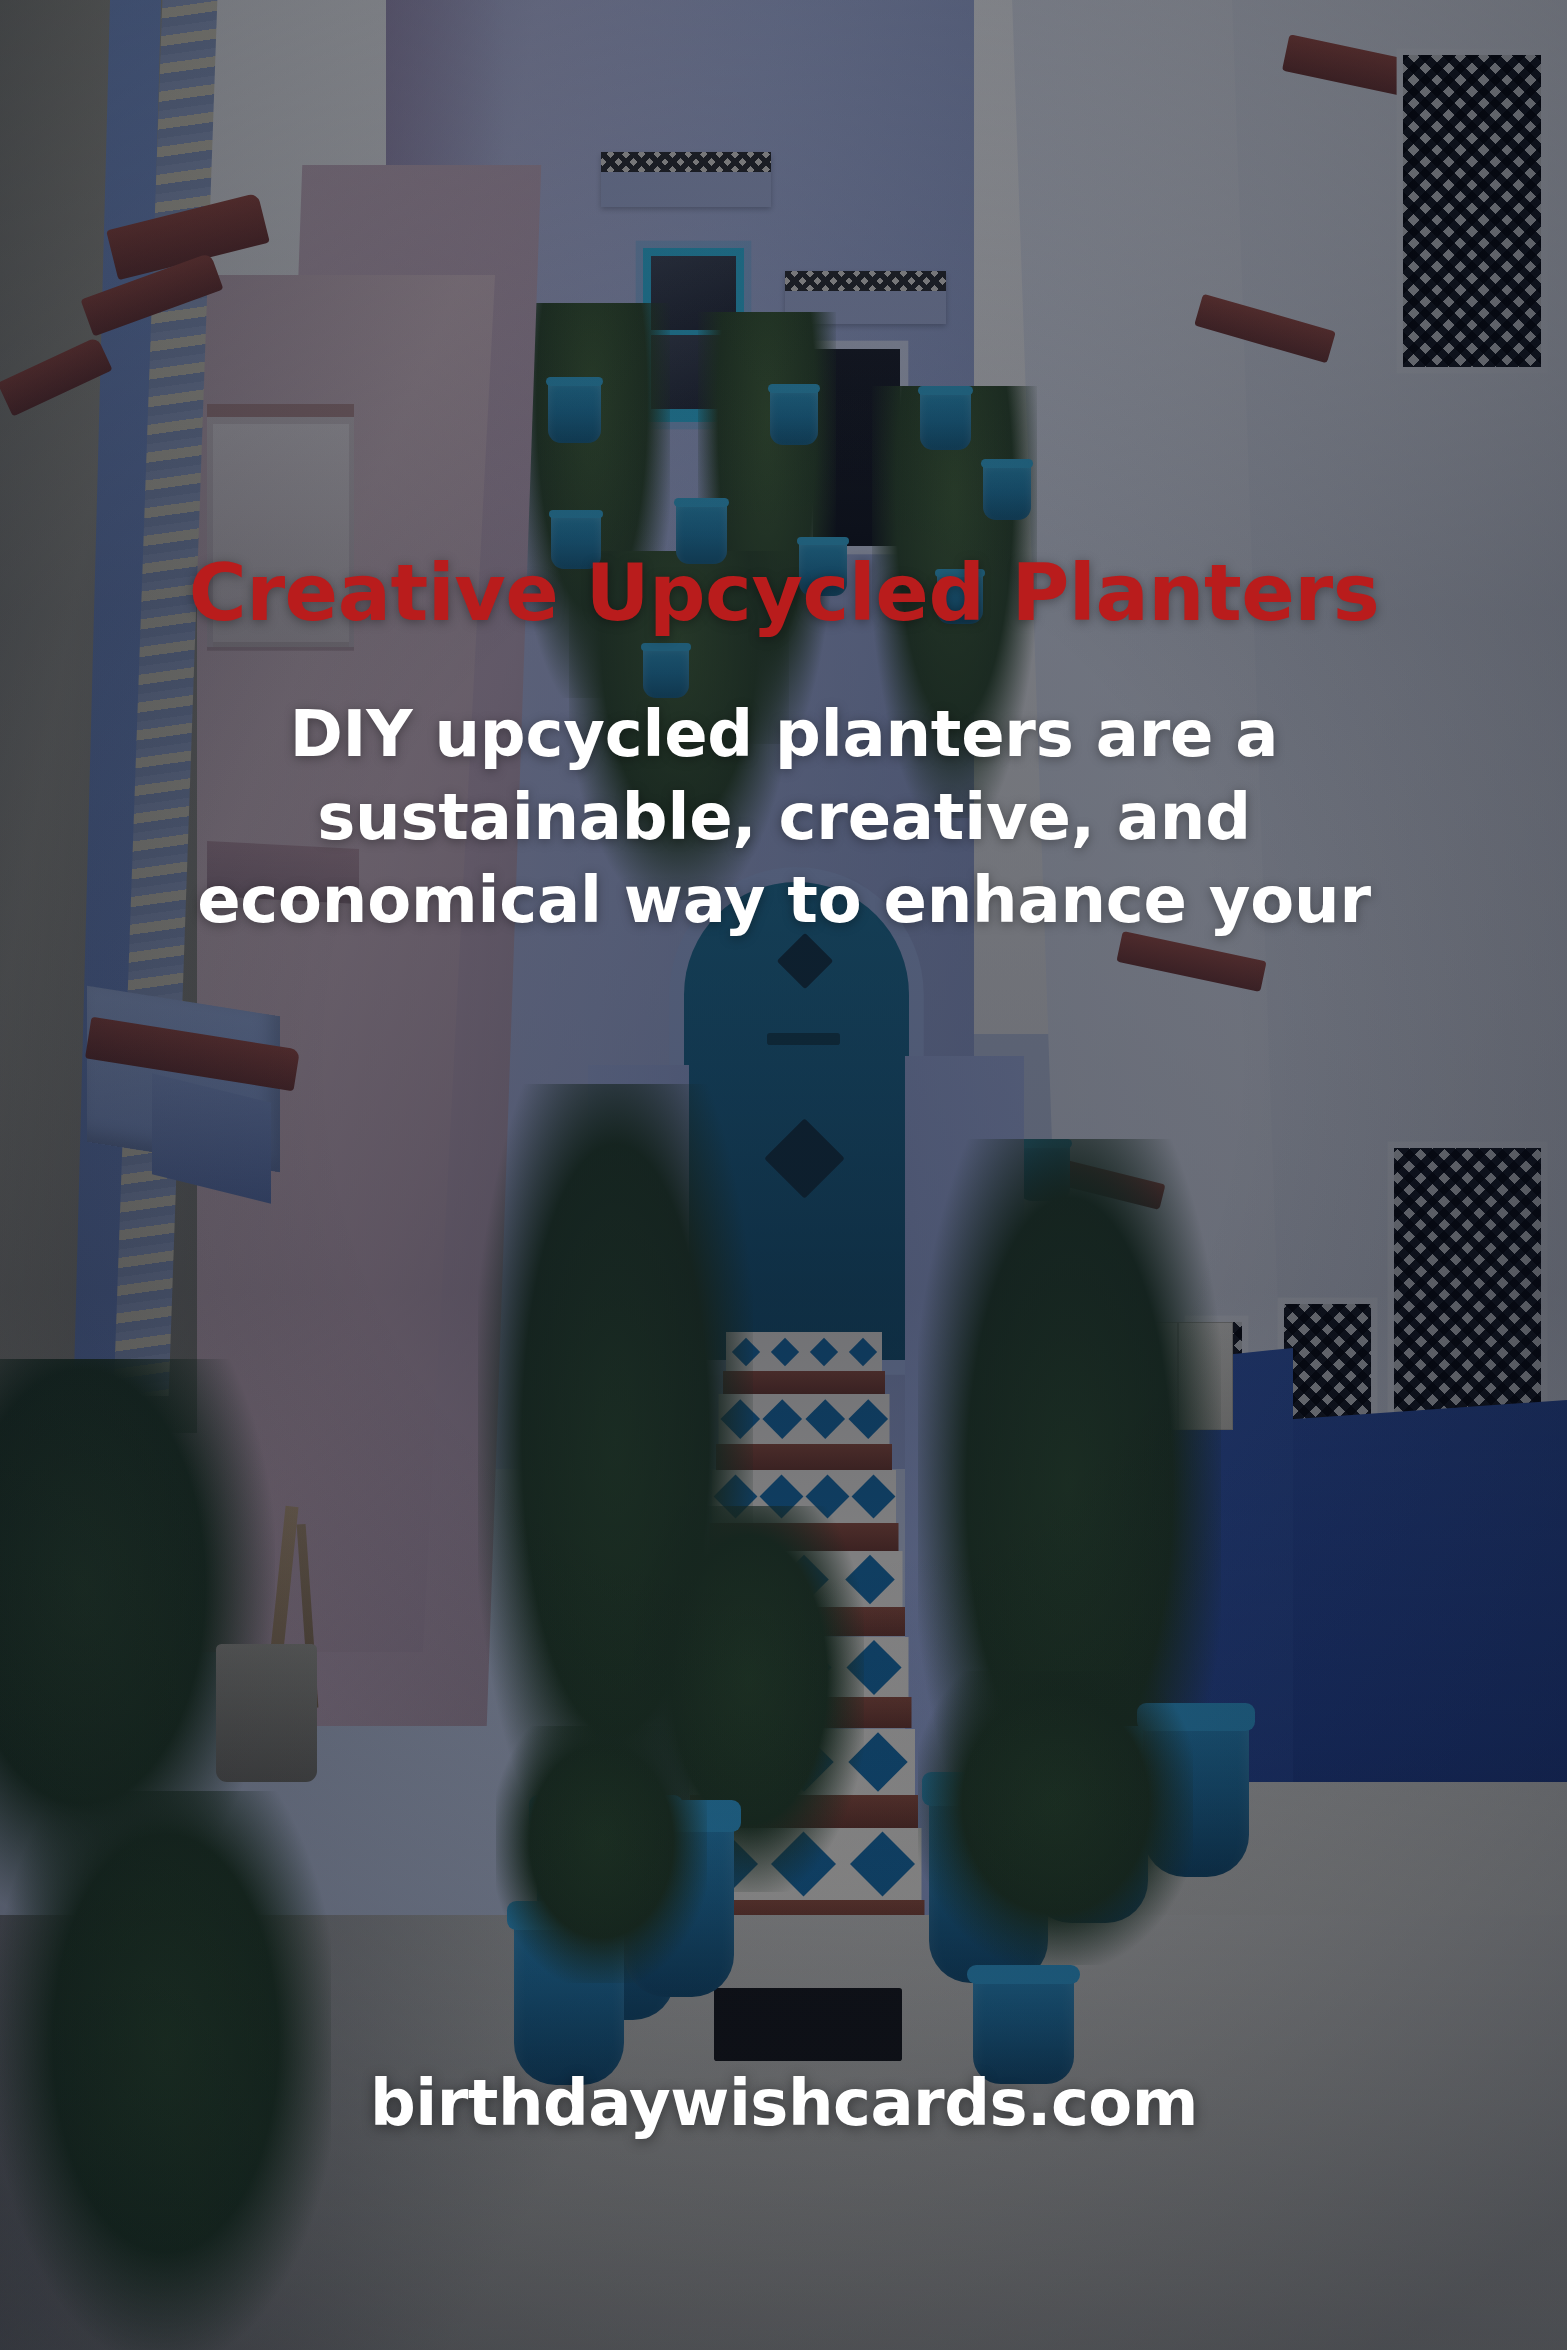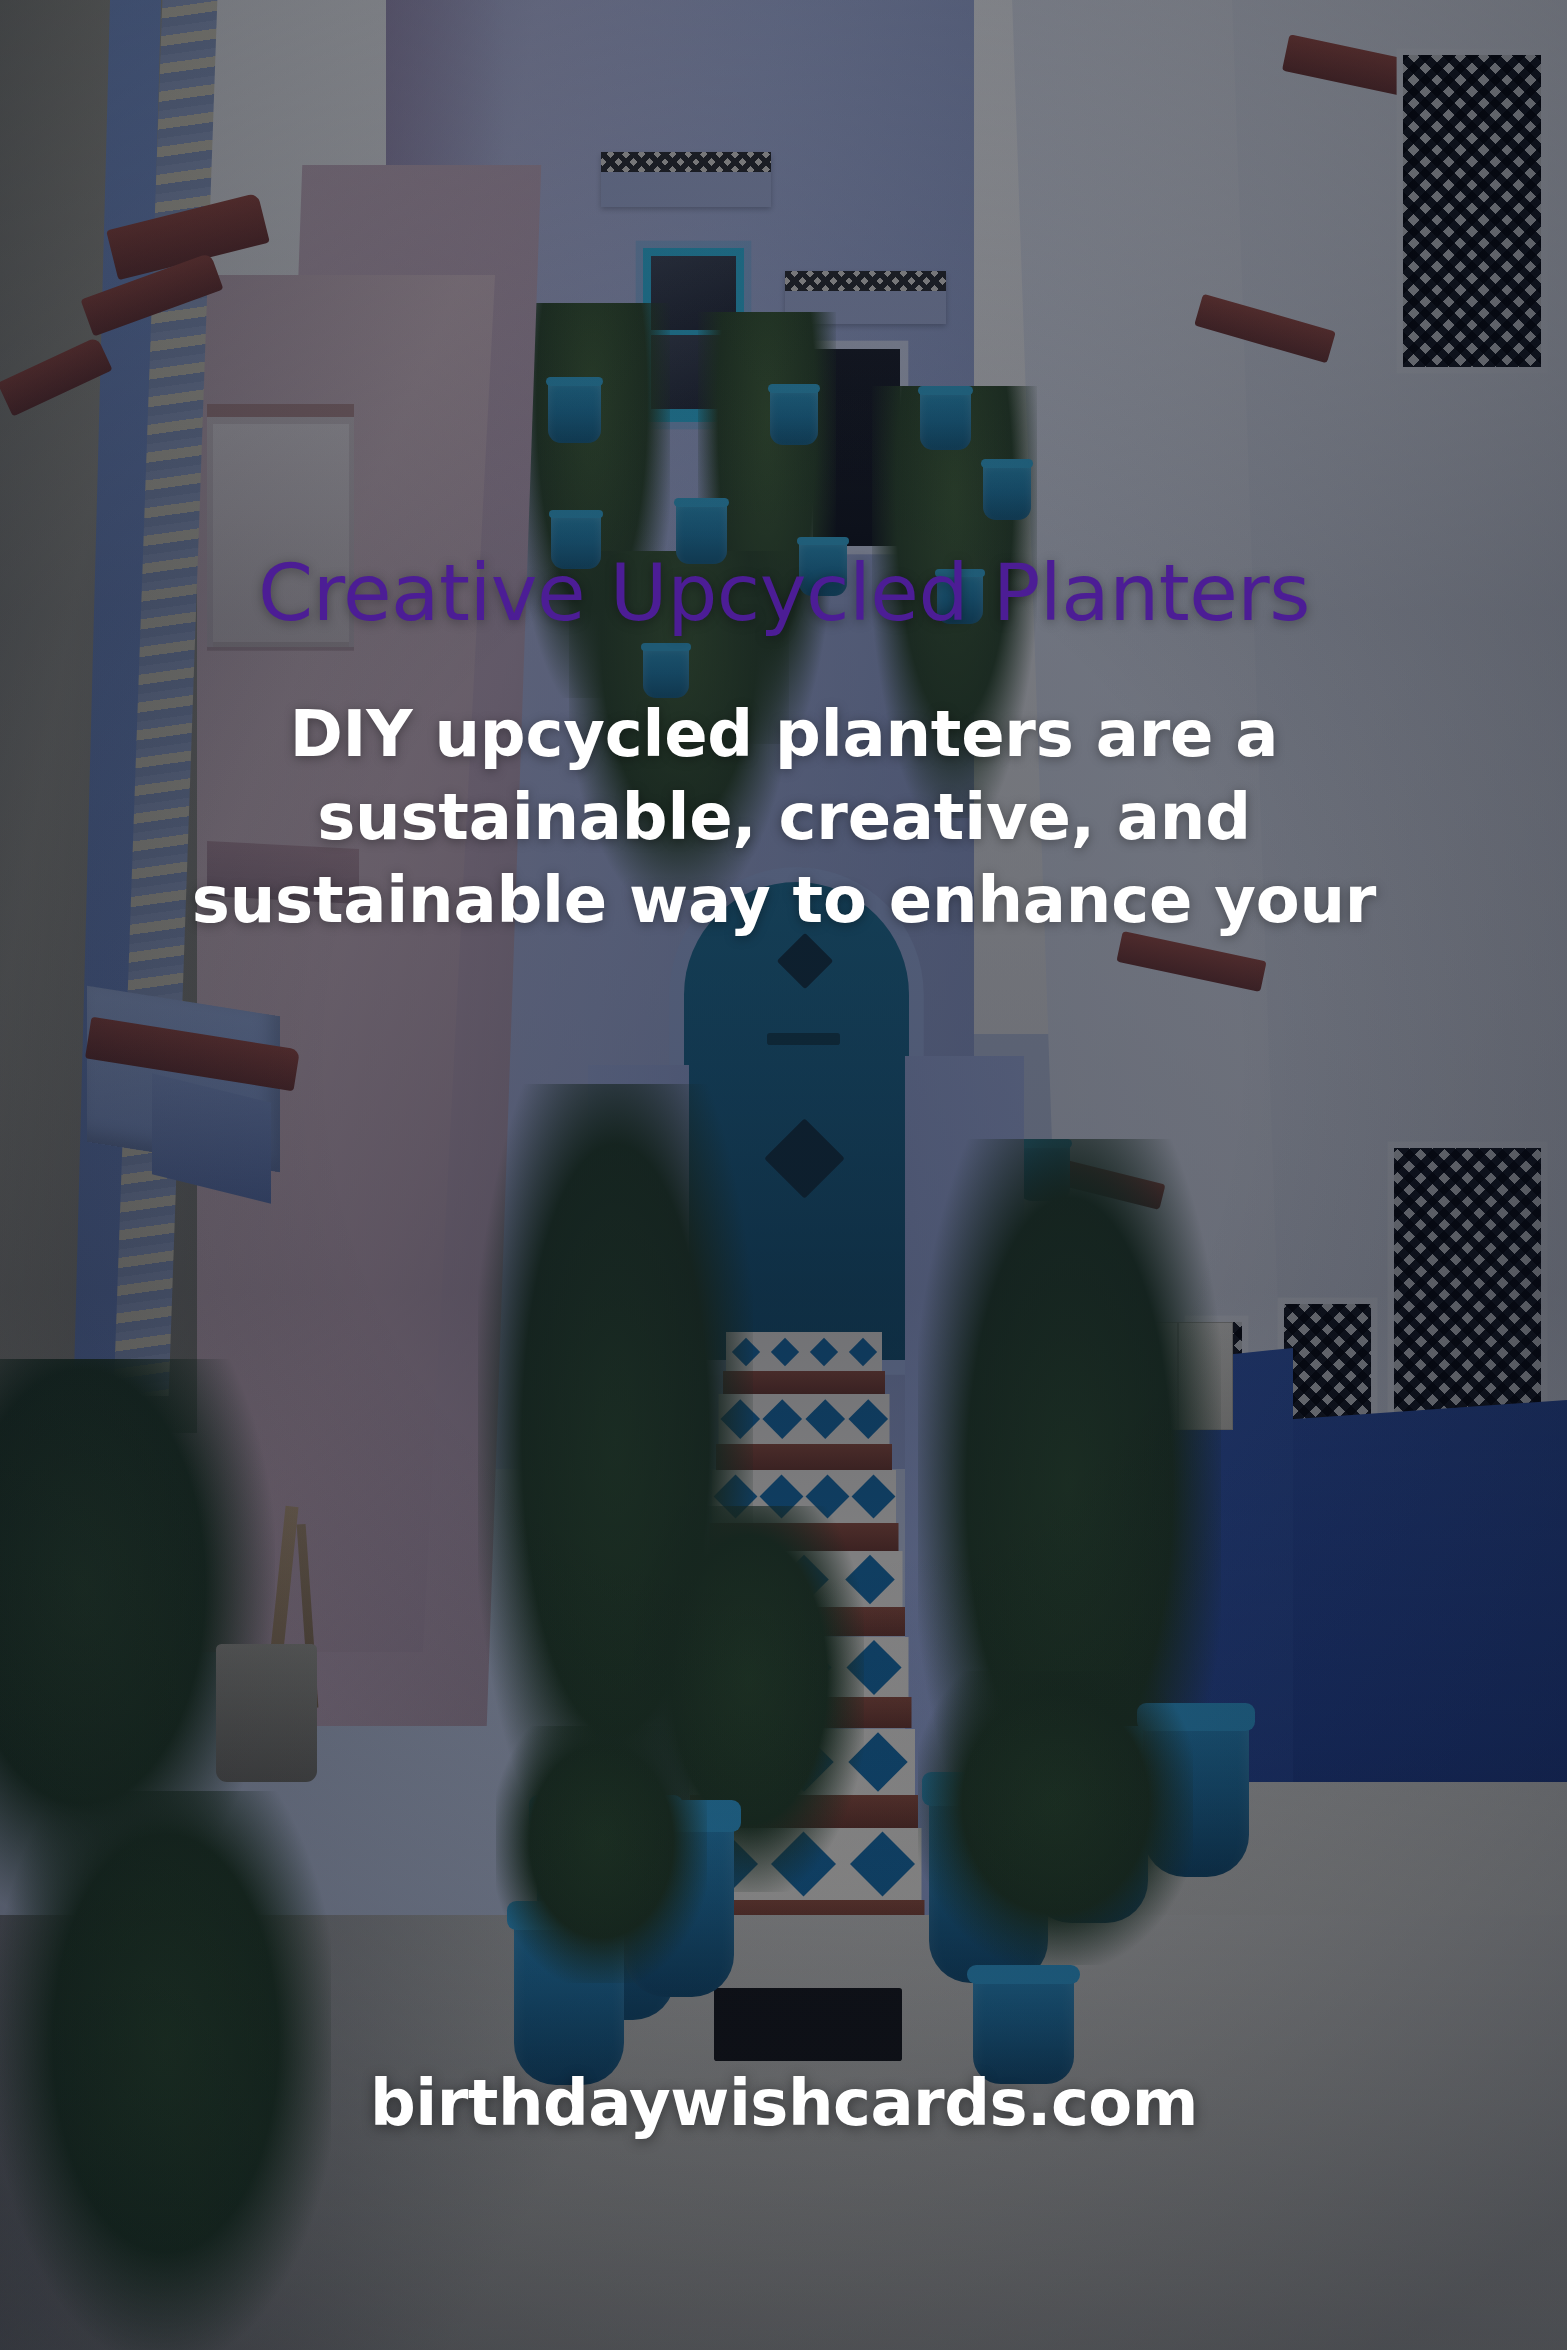--- a/index.html
+++ b/index.html
@@ -296,23 +296,23 @@
     background:radial-gradient(ellipse 82% 62% at 50% 45%,rgba(0,0,0,0) 35%,rgba(5,10,22,.38) 100%);
   }
 
   
   .text-wrap{
     position:absolute;left:0;top:0;width:100%;height:100%;
   }
   .title{
     position:absolute;left:50%;top:551px;transform:translateX(-50%);
     width:1377px;text-align:center;
-    color:#4c1d95;
+    color:#b91c1c;
     font-size:79px;
-    font-weight:400;
+    font-weight:700;
     line-height:1.08;
     letter-spacing:-0.5px;
     text-shadow:0 1.8px 11px rgba(0,0,0,.35);
     white-space:nowrap;
   }
   .subtitle{
     position:absolute;left:50%;top:693px;transform:translateX(-50%);
     width:1433px;text-align:center;
     color:#ffffff;
     font-size:64px;
@@ -498,20 +498,20 @@
     <div class="vignette"></div>
   </div>
 
   <div class="text-wrap">
 
     <div class="title">Creative Upcycled Planters</div>
 
     <div class="subtitle">
       <div>DIY upcycled planters are a</div>
       <div>sustainable, creative, and</div>
-      <div>sustainable way to enhance your</div>
+      <div>economical way to enhance your</div>
     </div>
 
     <div class="footer">birthdaywishcards.com</div>
   </div>
 
 </div>
 
 
 </body></html>

